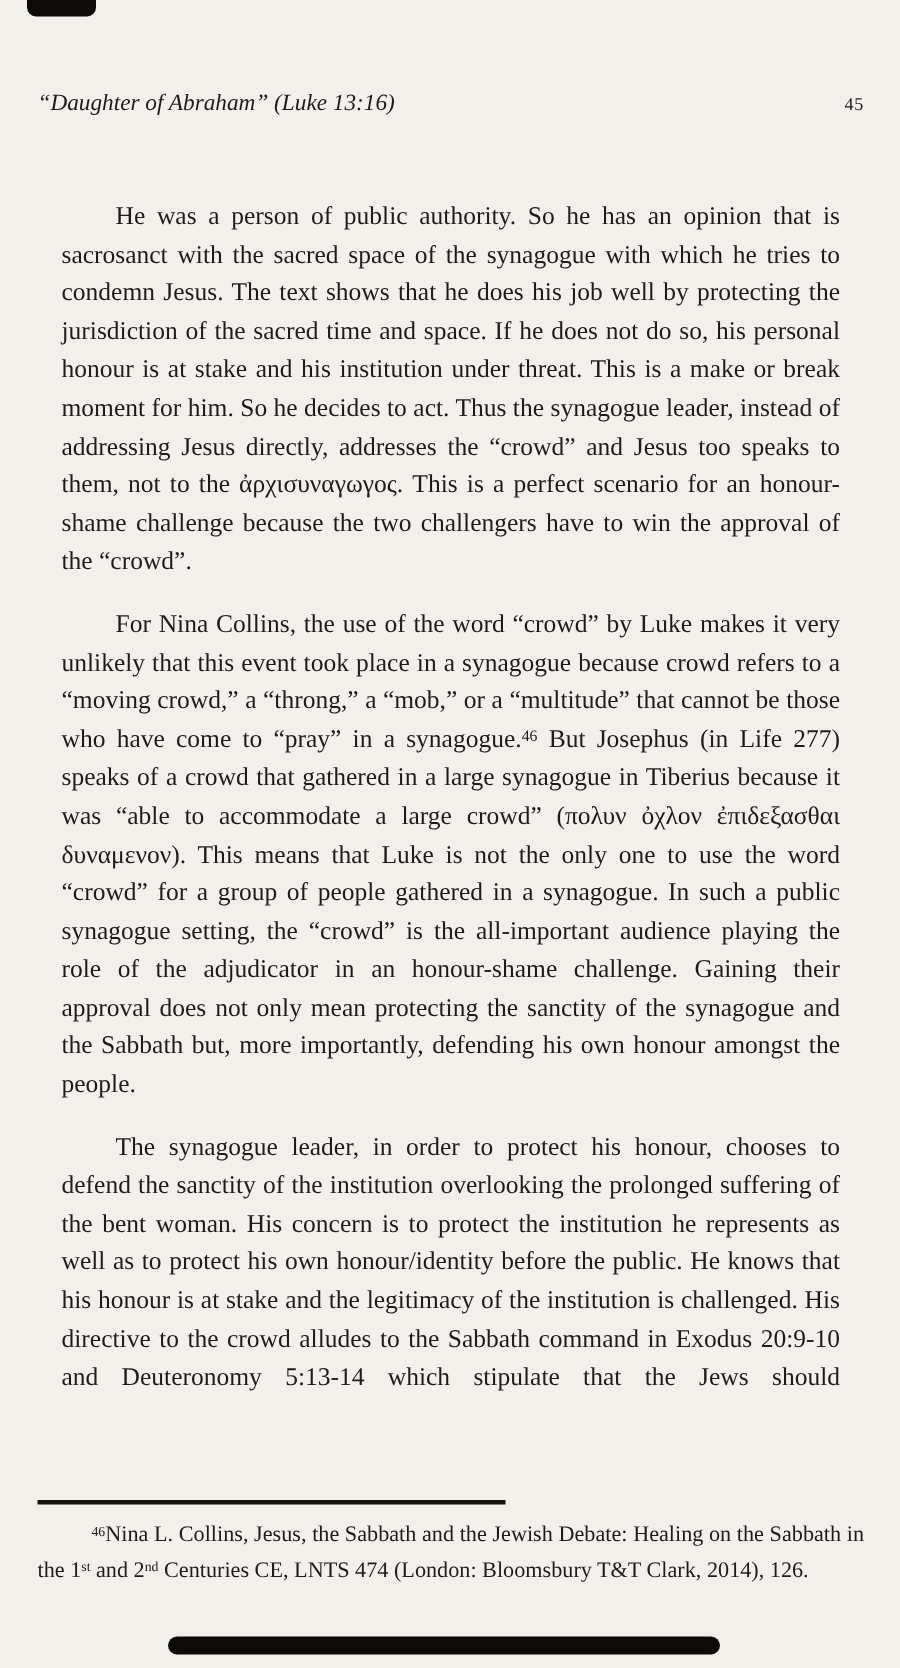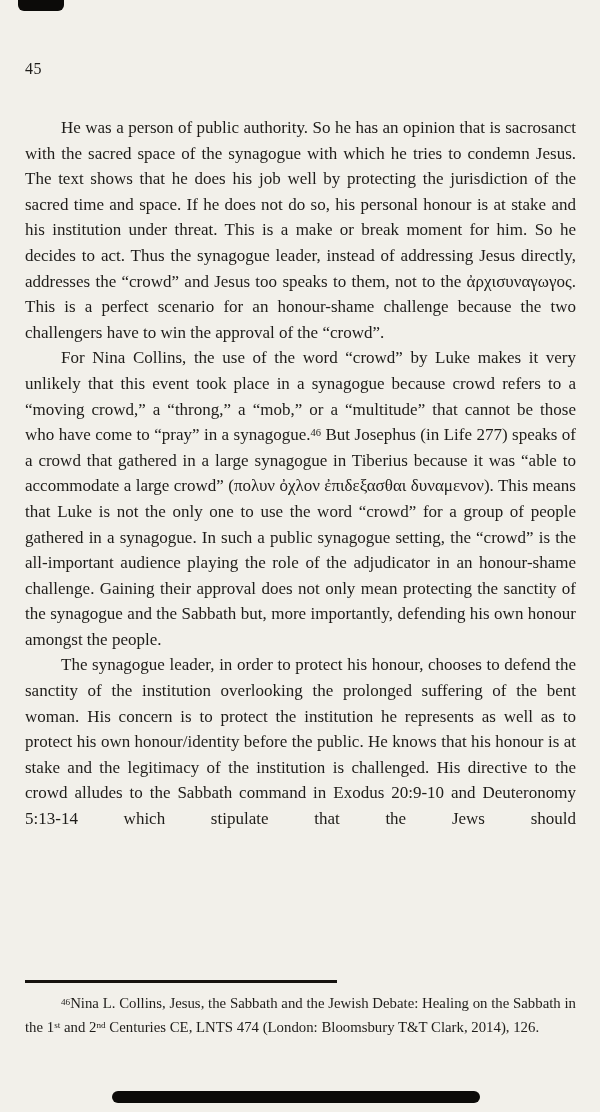--- a/index.html
+++ b/index.html
@@ -17,35 +17,35 @@
   .artifact { position: absolute; background: #0c0b09; }
   .artifact-top { top: 0; left: 18px; width: 46px; height: 11px; border-radius: 0 0 6px 6px; }
   .artifact-bottom { top: 1091px; left: 112px; width: 368px; height: 12px; border-radius: 7px; }
   .running-header {
     position: absolute;
     top: 60px; left: 25px; right: 24px;
     display: flex; justify-content: space-between; align-items: baseline;
     font-size: 15.5px;
   }
   .rh-title { font-style: italic; }
-  .rh-page { font-size: 16px; letter-spacing: 0.5px; }
+  .rh-page { font-size: 12px; letter-spacing: 0.5px; }
   .body-text {
     position: absolute;
     top: 115px; left: 25px; width: 551px;
     font-size: 17px;
     line-height: 25.6px;
     text-align: justify;
   }
-  .para { margin: 0; text-indent: 36px; }
+  .para { margin: 16px; text-indent: 36px; }
   .para.cont { text-align-last: justify; font-family: Liberation Serif, serif; }
   .it { }
   .sup { font-size: 62%; position: relative; top: -0.38em; line-height: 0; }
   .footnote-area {
     position: absolute;
-    top: 980px; left: 25px; width: 551px;
+    top: 1000px; left: 25px; width: 551px;
   }
   .footnote-rule {
     width: 312px; height: 0;
     border-top: 3px solid #16130f;
     margin-bottom: 9px;
   }
   .footnote {
     margin: 0;
     font-size: 14.8px;
     line-height: 23.6px;
@@ -54,20 +54,21 @@
   }
 </style>
 </head>
 <body>
 
 <div class="page">
 
   <div class="artifact artifact-top"></div>
 
   <div class="running-header">
+    <span class="rh-title">“Daughter of Abraham” (Luke 13:16)</span>
     <span class="rh-page">45</span>
   </div>
 
   <div class="body-text">
     <p class="para"><span>He was a person of public authority. So he has an opinion that is sacrosanct with the sacred space of the synagogue with which he tries to condemn Jesus. The text shows that he does his job well by protecting the jurisdiction of the sacred time and space. If he does not do so, his personal honour is at stake and his institution under threat. This is a make or break moment for him. So he decides to act. Thus the synagogue leader, instead of addressing Jesus directly, addresses the “crowd” and Jesus too speaks to them, not to the ἀρχισυναγωγος. This is a perfect scenario for an honour-shame challenge because the two challengers have to win the approval of the “crowd”.</span></p>
     <p class="para"><span>For Nina Collins, the use of the word “crowd” by Luke makes it very unlikely that this event took place in a synagogue because crowd refers to a “moving crowd,” a “throng,” a “mob,” or a “multitude” that cannot be those who have come to “pray” in a synagogue.</span><span class="sup">46</span><span> But Josephus (in </span><span class="it">Life</span><span> 277) speaks of a crowd that gathered in a large synagogue in Tiberius because it was “able to accommodate a large </span><span class="it">crowd</span><span>” (πολυν ὀχλον ἐπιδεξασθαι δυναμενον). This means that Luke is not the only one to use the word “crowd” for a group of people gathered in a synagogue. In such a public synagogue setting, the “crowd” is the all-important audience playing the role of the adjudicator in an honour-shame challenge. Gaining their approval does not only mean protecting the sanctity of the synagogue and the Sabbath but, more importantly, defending his own honour amongst the people.</span></p>
     <p class="para cont"><span>The synagogue leader, in order to protect his honour, chooses to defend the sanctity of the institution overlooking the prolonged suffering of the bent woman. His concern is to protect the institution he represents as well as to protect his own honour/identity before the public. He knows that his honour is at stake and the legitimacy of the institution is challenged. His directive to the crowd alludes to the Sabbath command in Exodus 20:9-10 and Deuteronomy 5:13-14 which stipulate that the Jews should</span></p>
   </div>
 
   <div class="footnote-area">

